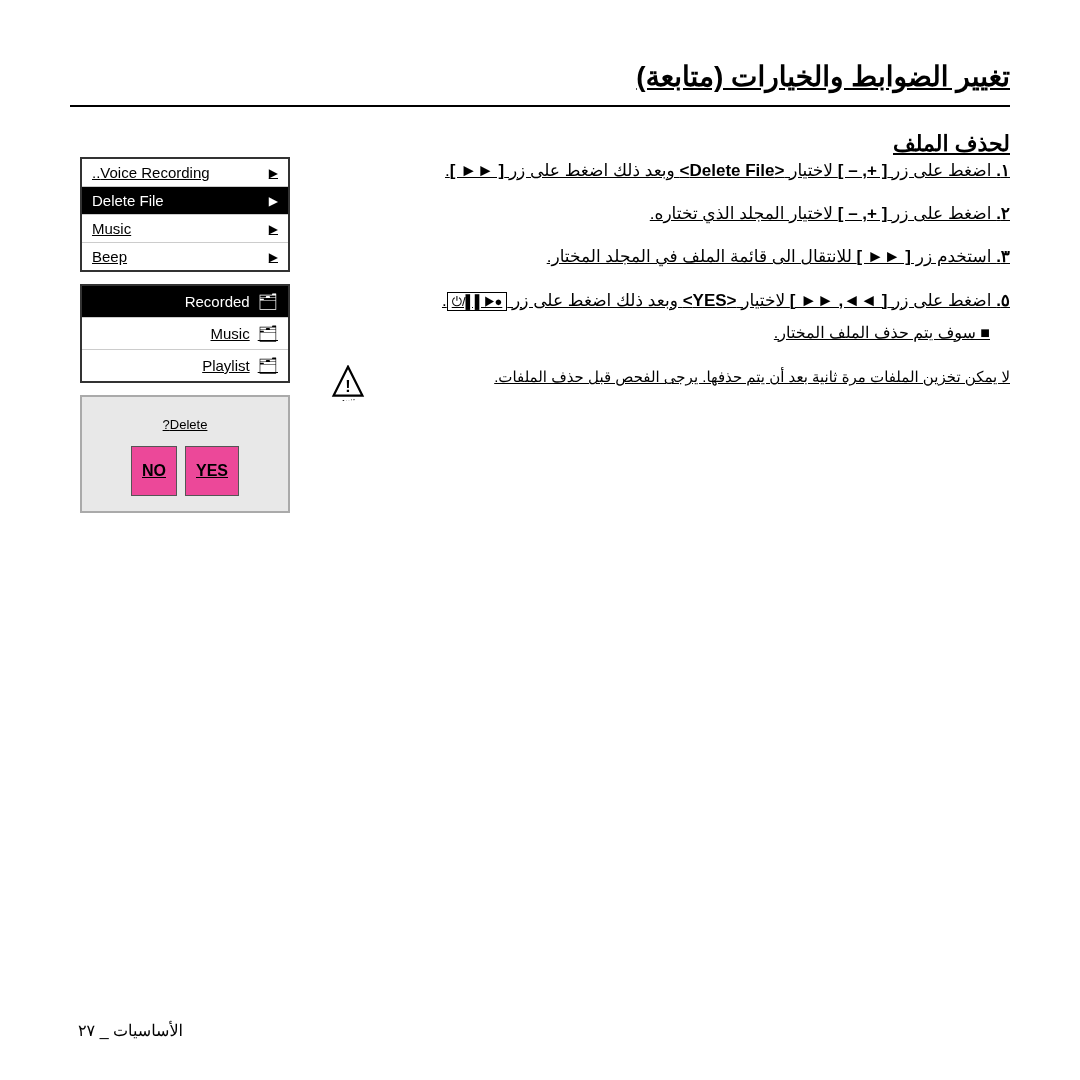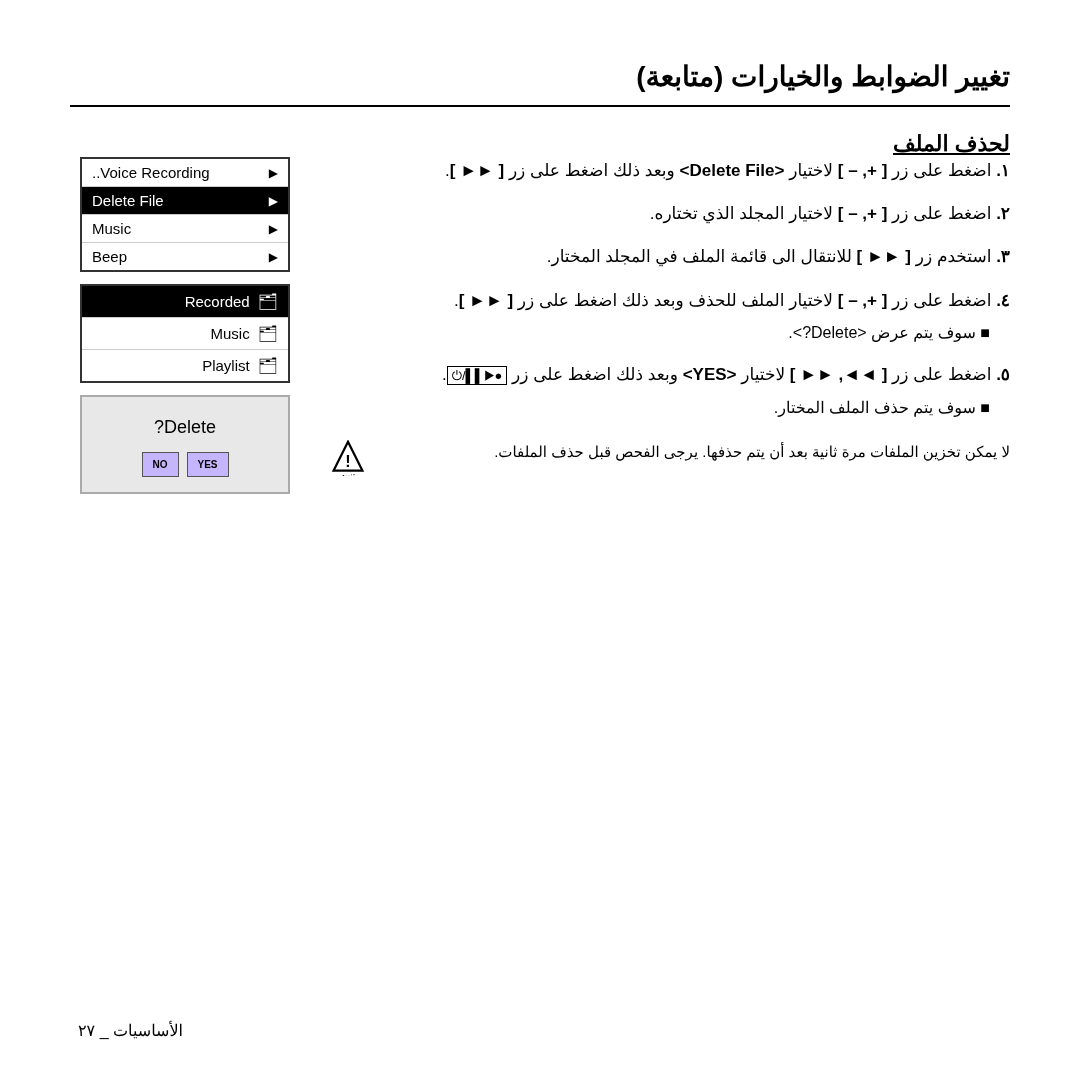--- a/index.html
+++ b/index.html
@@ -10,20 +10,21 @@
       font-family: 'Arial', sans-serif;
       position: relative;
       overflow: hidden;
     }
 
     .page {
       width: 1080px;
       height: 1080px;
       padding: 60px 70px 40px 70px;
       position: relative;
+      text-decoration: underline;
     }
 
     
     .page-title {
       text-align: right;
       font-size: 28px;
       font-weight: bold;
       direction: rtl;
       margin-bottom: 12px;
       font-family: 'Arial', sans-serif;
@@ -184,35 +185,35 @@
     
     .delete-box {
       border: 2px solid #aaa;
       background: #e8e8e8;
       width: 210px;
       padding: 20px 10px 15px 10px;
       text-align: center;
     }
 
     .delete-question {
-      font-size: 18px;
+      font-size: 13px;
       margin-bottom: 14px;
     }
 
     .yes-no-row {
       display: flex;
       justify-content: center;
       gap: 8px;
     }
 
     .yes-btn, .no-btn {
       border: 1px solid #555;
-      background: #c4b5fd;
-      padding: 6px 10px;
-      font-size: 10px;
+      background: #ec4899;
+      padding: 15px 10px;
+      font-size: 16px;
       font-weight: bold;
     }
 
     
     .page-footer {
       position: absolute;
       bottom: 40px;
       left: 78px;
       font-size: 16px;
       direction: rtl;
@@ -240,25 +241,20 @@
       <div class="instruction-item">
         <span class="step-num">٢.</span>
         اضغط على زر <strong>[ +, – ]</strong> لاختيار المجلد الذي تختاره.
       </div>
 
       <div class="instruction-item">
         <span class="step-num">٣.</span>
         استخدم زر <strong>[ ►► ]</strong> للانتقال الى قائمة الملف في المجلد المختار.
       </div>
 
-      <div class="instruction-item">
-        <span class="step-num">٤.</span>
-        اضغط على زر <strong>[ +, – ]</strong> لاختيار الملف للحذف وبعد ذلك اضغط على زر <strong>[ ►► ]</strong>.
-        <div class="sub-bullet">■ سوف يتم عرض &lt;Delete?&gt;.</div>
-      </div>
 
       <div class="instruction-item">
         <span class="step-num">٥.</span>
         اضغط على زر <strong>[ ◄◄, ►► ]</strong> لاختيار <strong>&lt;YES&gt;</strong> وبعد ذلك اضغط على زر <span style="border:1px solid #000;padding:1px 4px;font-size:13px;">●▶▌▌/⏻</span>.
         <div class="sub-bullet">■ سوف يتم حذف الملف المختار.</div>
       </div>
 
       <div class="note-block">
 
         <div class="note-row">

